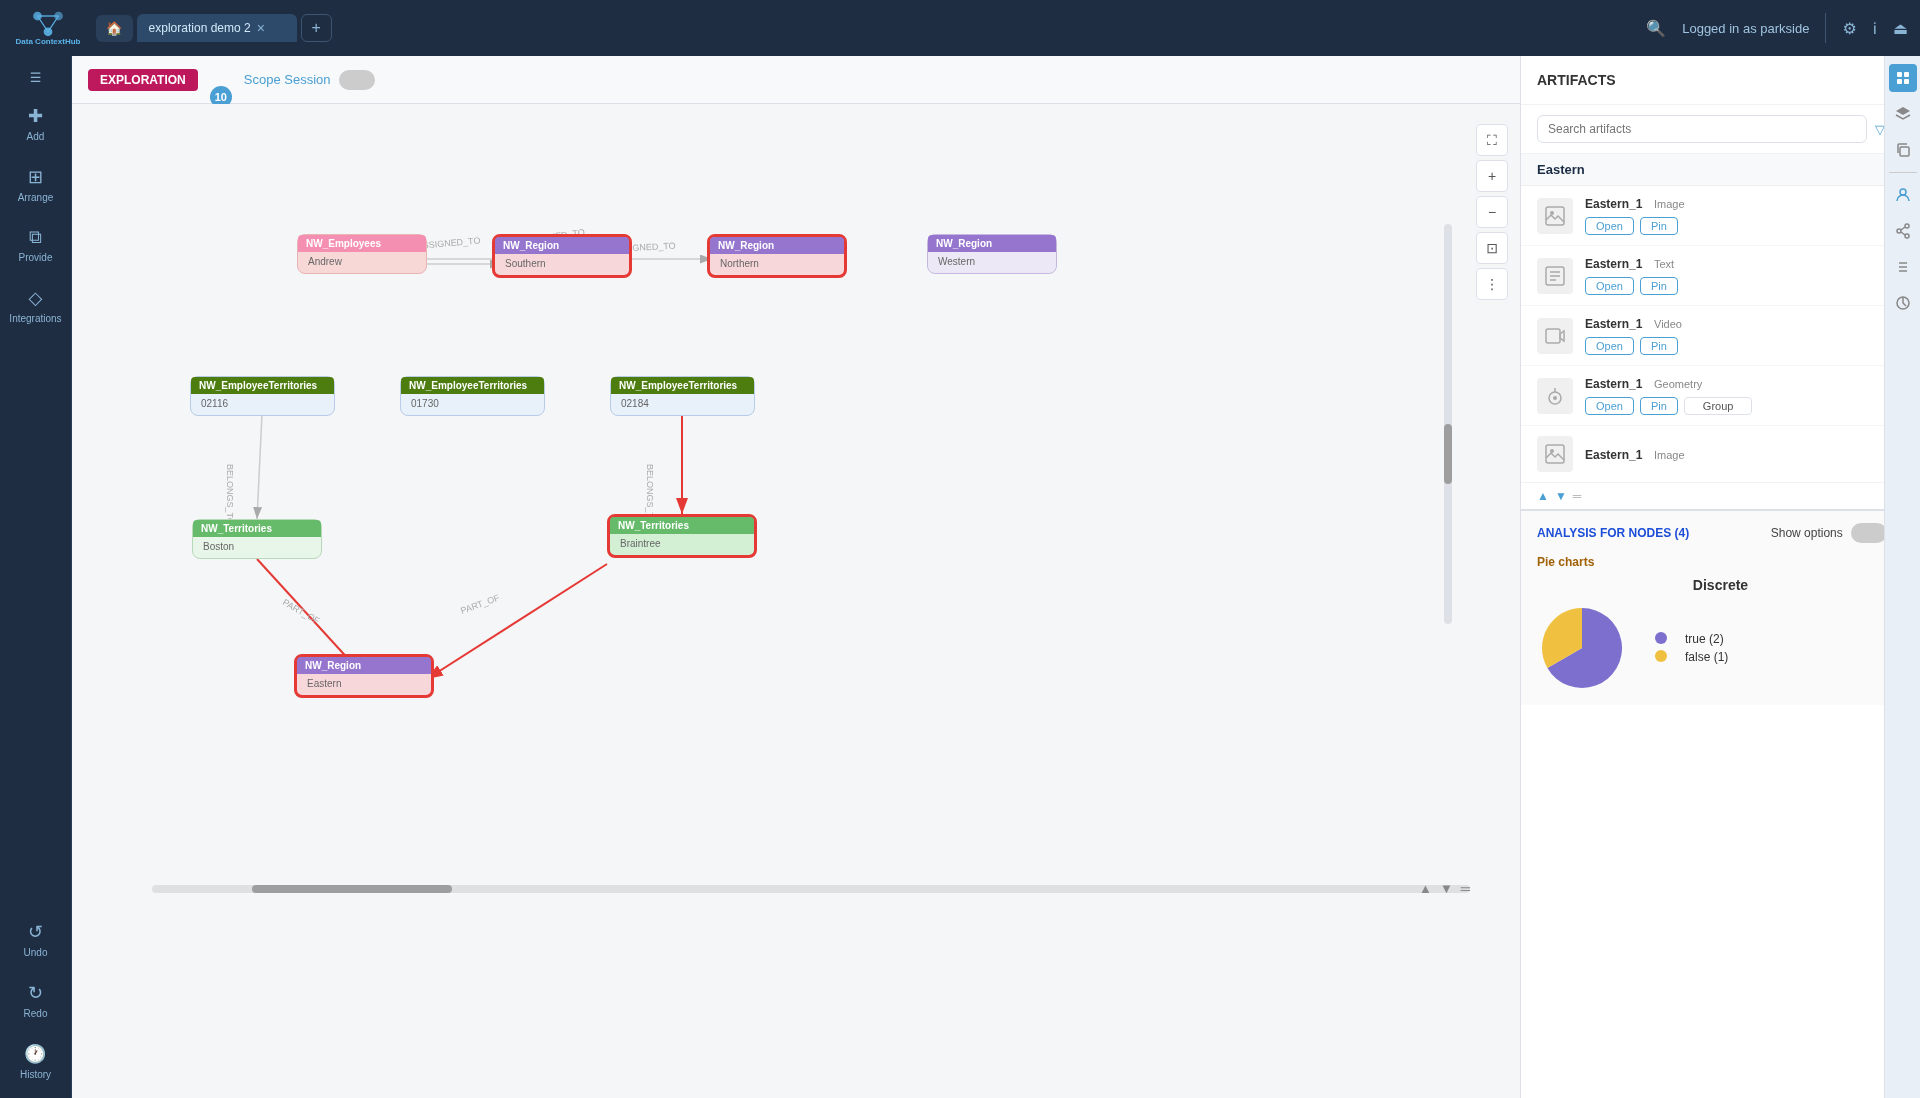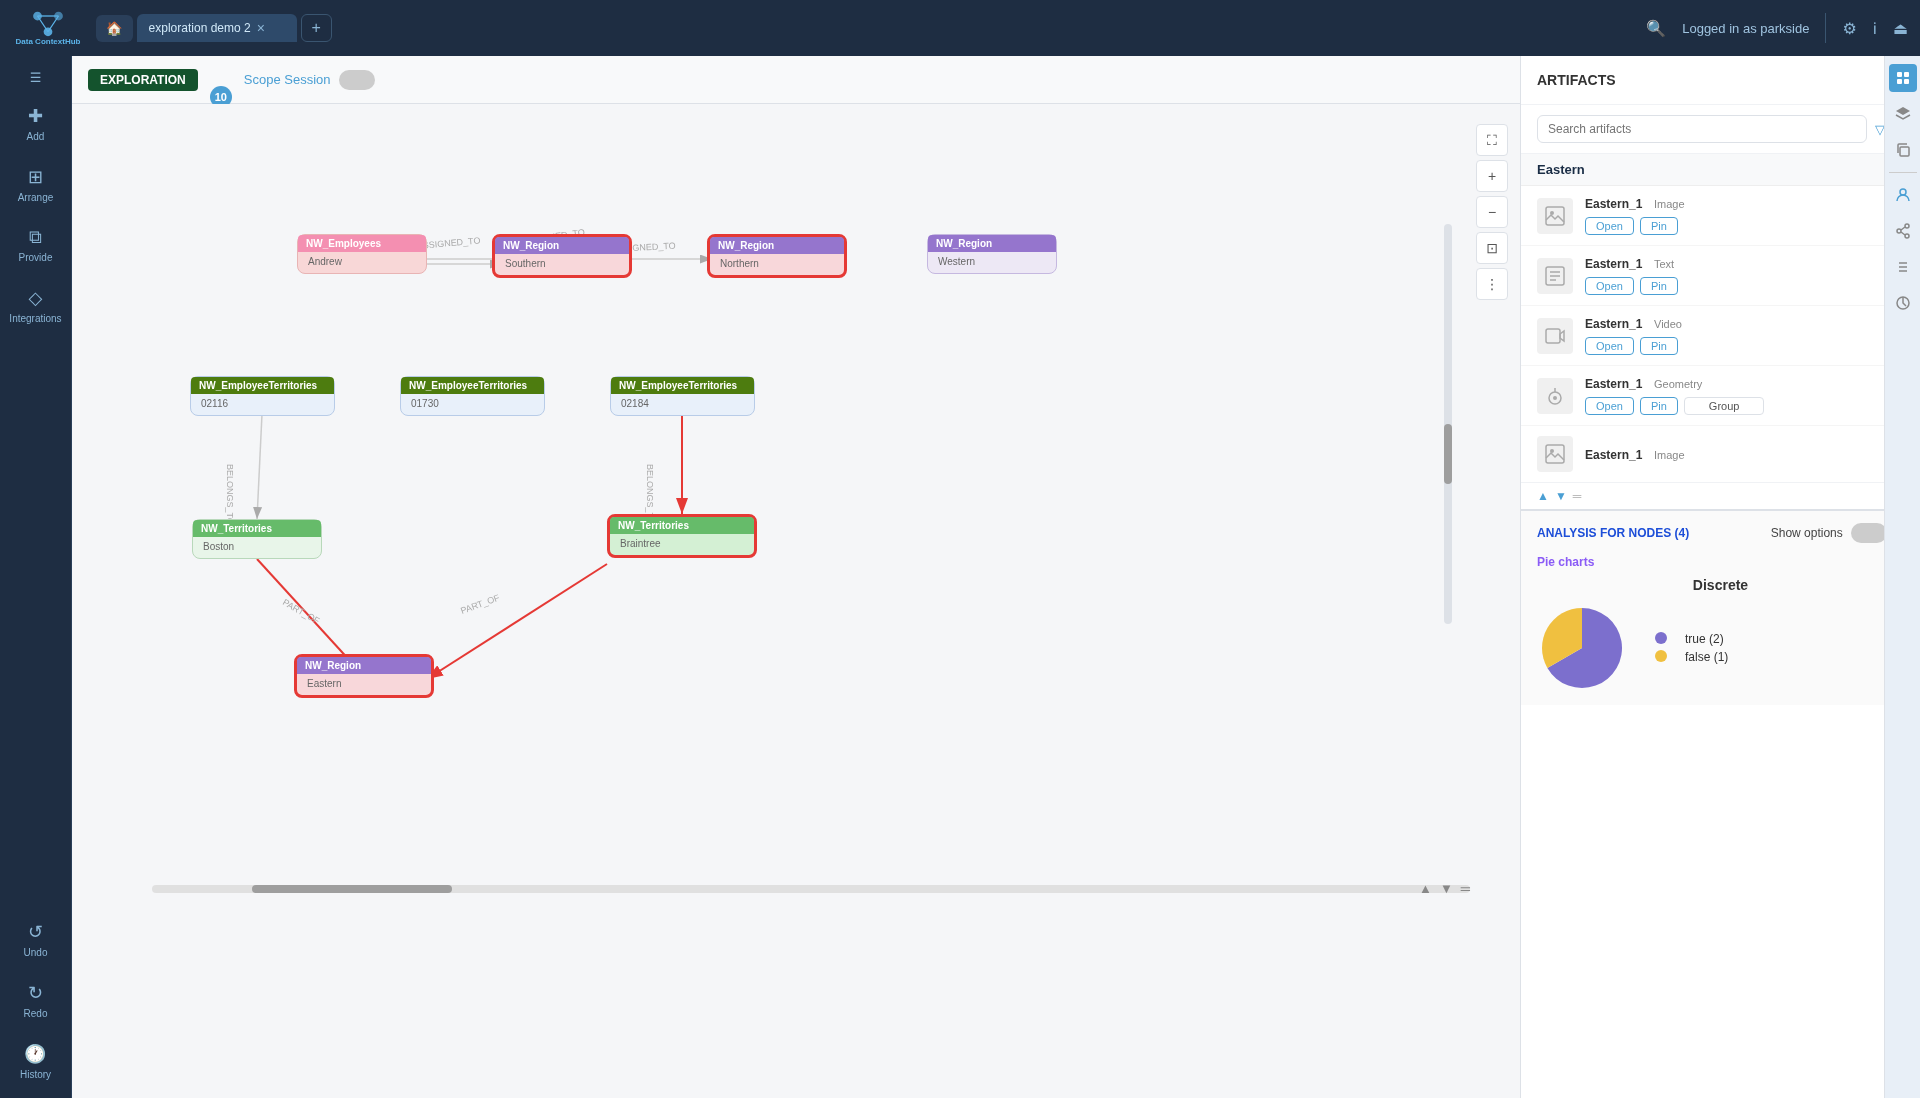--- a/index.html
+++ b/index.html
@@ -24,21 +24,21 @@
     .left-sidebar { width: 72px; background: #1e2d42; display: flex; flex-direction: column; align-items: center; padding: 8px 0; gap: 4px; border-right: 1px solid #2a3f5a; }
     .sidebar-top { display: flex; align-items: center; padding: 6px; cursor: pointer; color: #8ab4d4; }
     .sidebar-item { display: flex; flex-direction: column; align-items: center; padding: 10px 4px; cursor: pointer; color: #8ab4d4; font-size: 10px; gap: 4px; width: 100%; }
     .sidebar-icon { font-size: 18px; }
 
     
     .content-area { flex: 1; display: flex; flex-direction: column; background: #f0f2f5; }
 
     
     .sub-toolbar { display: flex; align-items: center; gap: 12px; padding: 8px 16px; background: #f8f9fa; border-bottom: 1px solid #dde1e7; height: 48px; }
-    .exploration-badge { background: #14532d; color: white; padding: 4px 12px; border-radius: 4px; font-size: 12px; font-weight: 600; }
+    .exploration-badge { background: #be185d; color: white; padding: 4px 12px; border-radius: 4px; font-size: 12px; font-weight: 600; }
     .count-badge { background: #4a9fd4; color: white; border-radius: 50%; width: 22px; height: 22px; display: flex; align-items: center; justify-content: center; font-size: 11px; font-weight: 700; margin-top: 35px; }
     .scope-session { display: flex; align-items: center; gap: 8px; color: #4a9fd4; font-size: 13px; font-weight: 500; }
     .toggle { width: 36px; height: 20px; background: #ccc; border-radius: 10px; cursor: pointer; }
 
     
     .canvas-wrapper { flex: 1; position: relative; overflow: hidden; background: #f5f6f8; }
     .canvas { width: 100%; height: 100%; position: relative; overflow: hidden; }
 
     
     .node { position: absolute; border-radius: 8px; padding: 6px 10px; font-size: 11px; cursor: pointer; }
@@ -81,21 +81,21 @@
     .search-icons { display: flex; gap: 8px; color: #4a9fd4; }
 
     .artifact-group { padding: 8px 16px; background: #f8f9fa; border-bottom: 1px solid #eee; font-weight: 700; font-size: 13px; color: #1a2d45; }
     .artifact-item { display: flex; align-items: center; padding: 10px 16px; border-bottom: 1px solid #f5f5f5; gap: 12px; }
     .artifact-icon { width: 36px; height: 36px; background: #f0f0f0; border-radius: 4px; display: flex; align-items: center; justify-content: center; font-size: 18px; color: #888; flex-shrink: 0; }
     .artifact-info { flex: 1; }
     .artifact-name { font-weight: 600; font-size: 12px; color: #333; }
     .artifact-type { color: #888; font-size: 11px; margin-left: 8px; }
     .artifact-actions { display: flex; gap: 6px; margin-top: 6px; }
     .artifact-btn { border: 1px solid #4a9fd4; background: white; color: #4a9fd4; border-radius: 4px; padding: 2px 10px; font-size: 11px; cursor: pointer; }
-    .artifact-btn-outline { border: 1px solid #dde1e7; background: white; color: #555; border-radius: 4px; padding: 2px 24px; font-size: 11px; cursor: pointer; }
+    .artifact-btn-outline { border: 1px solid #dde1e7; background: white; color: #555; border-radius: 4px; padding: 2px 18px; font-size: 11px; cursor: pointer; }
 
     
     .analysis-panel { padding: 12px 16px; border-top: 1px solid #dde1e7; }
     .analysis-header { display: flex; align-items: center; justify-content: space-between; margin-bottom: 12px; }
     .analysis-title { font-weight: 600; font-size: 12px; color: #1d4ed8; }
     .analysis-toggle { display: flex; align-items: center; gap: 8px; font-size: 12px; color: #444; }
     .pie-chart-section { }
     .pie-legend { display: flex; flex-direction: column; gap: 4px; margin-left: 16px; }
     .legend-item { display: flex; align-items: flex-start; gap: 18px; font-size: 12px; }
     .legend-dot { width: 12px; height: 12px; border-radius: 50%; }
@@ -419,21 +419,21 @@
       <div class="analysis-header">
         <span class="analysis-title">ANALYSIS FOR NODES (4)</span>
         <div class="analysis-toggle">
           <span>Show options</span>
           <div class="toggle"></div>
           <span style="color:#aaa;cursor:pointer;">▽</span>
         </div>
       </div>
 
       <div class="pie-chart-section">
-        <div style="font-weight:600;font-size:12px;color:#8b5cf6;margin-bottom:8px;">Pie charts</div>
+        <div style="font-weight:600;font-size:12px;color:#a16207;margin-bottom:8px;">Pie charts</div>
         <div style="font-size:14px;font-weight:700;text-align:center;margin-bottom:10px;">Discrete</div>
         <div class="pie-container">
 
           <svg width="90" height="90" viewBox="0 0 90 90">
 
             <path d="M 45 45 L 45 5 A 40 40 0 1 1 10.36 65 Z" fill="#7c6fcd"></path>
 
             <path d="M 45 45 L 10.36 65 A 40 40 0 0 1 45 5 Z" fill="#f0c040"></path>
           </svg>
           <div class="pie-legend">

